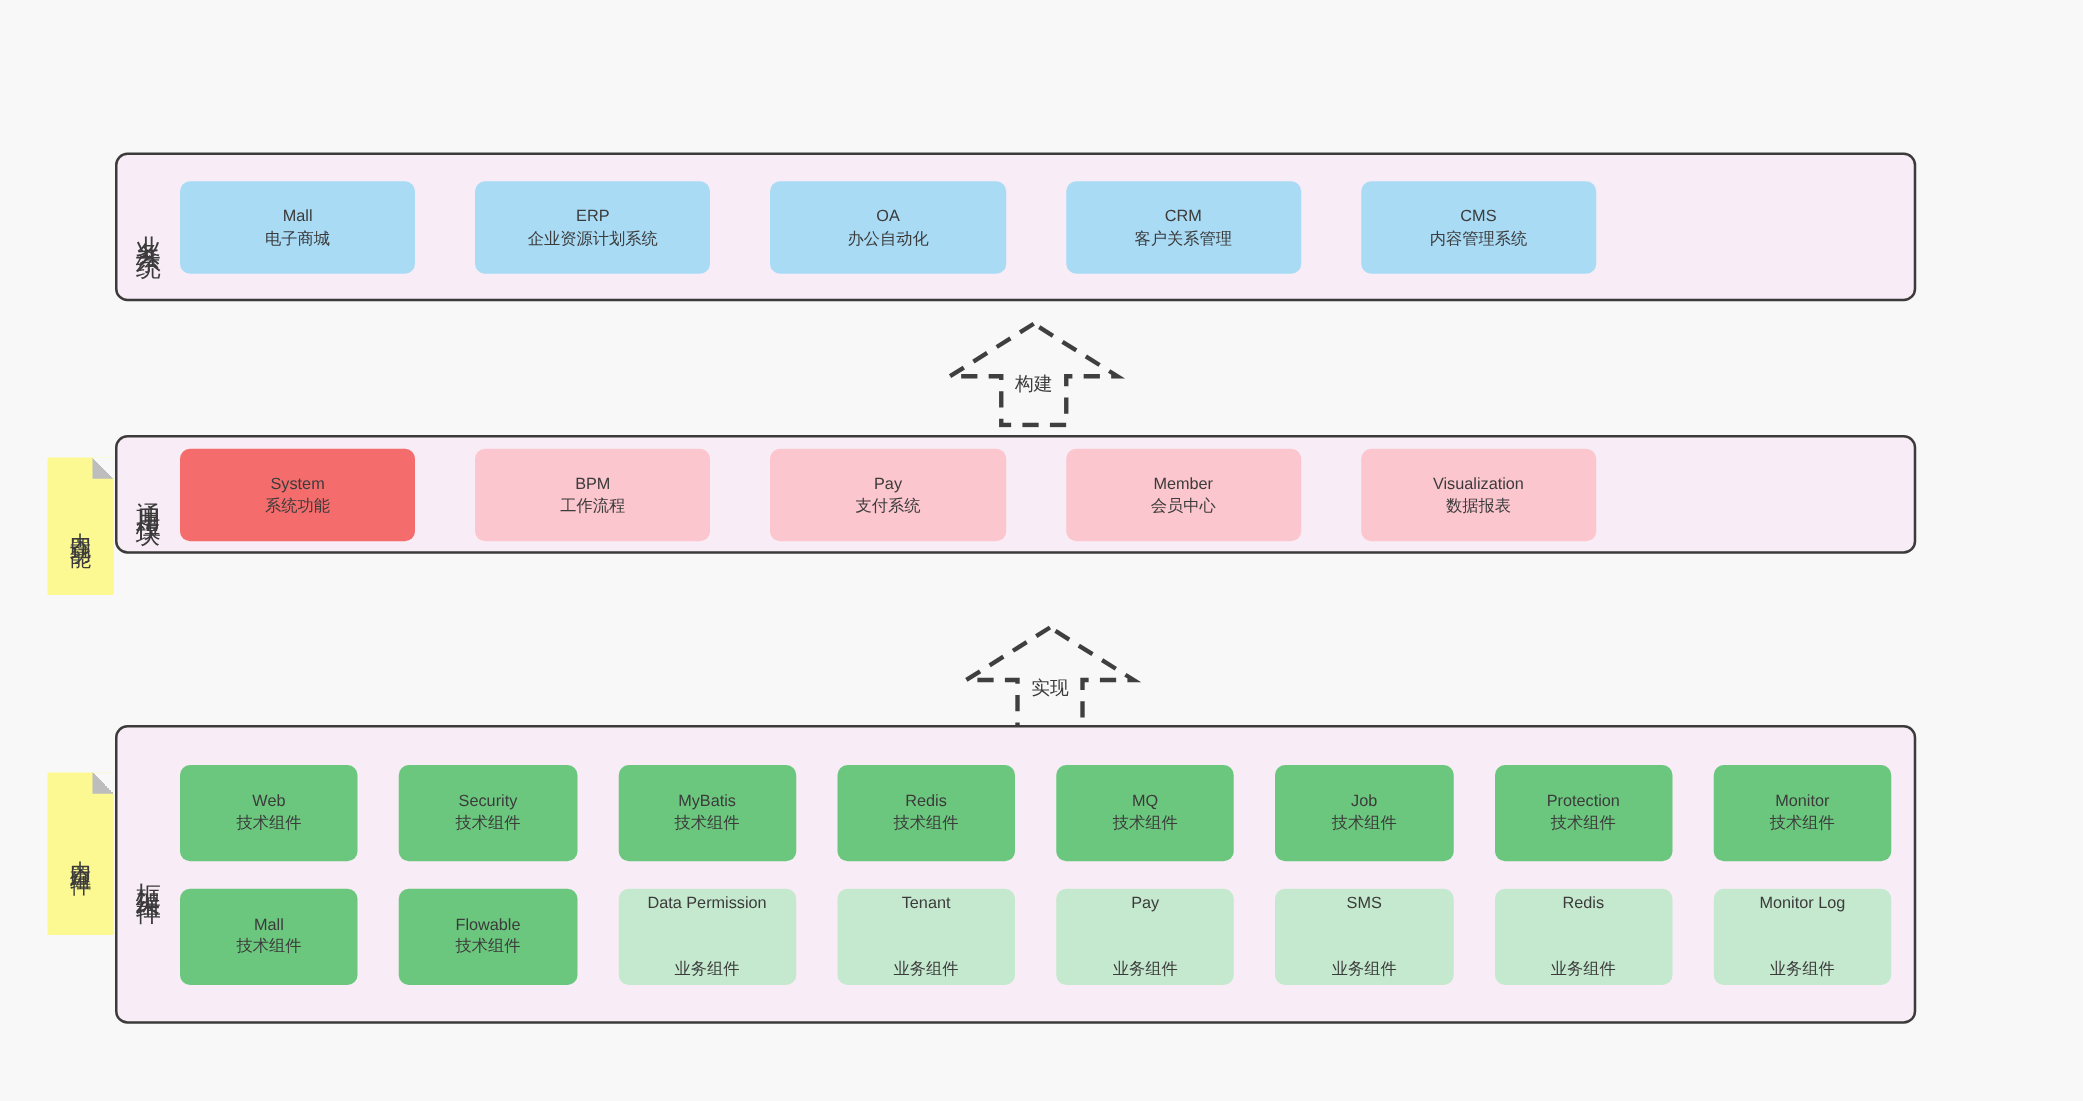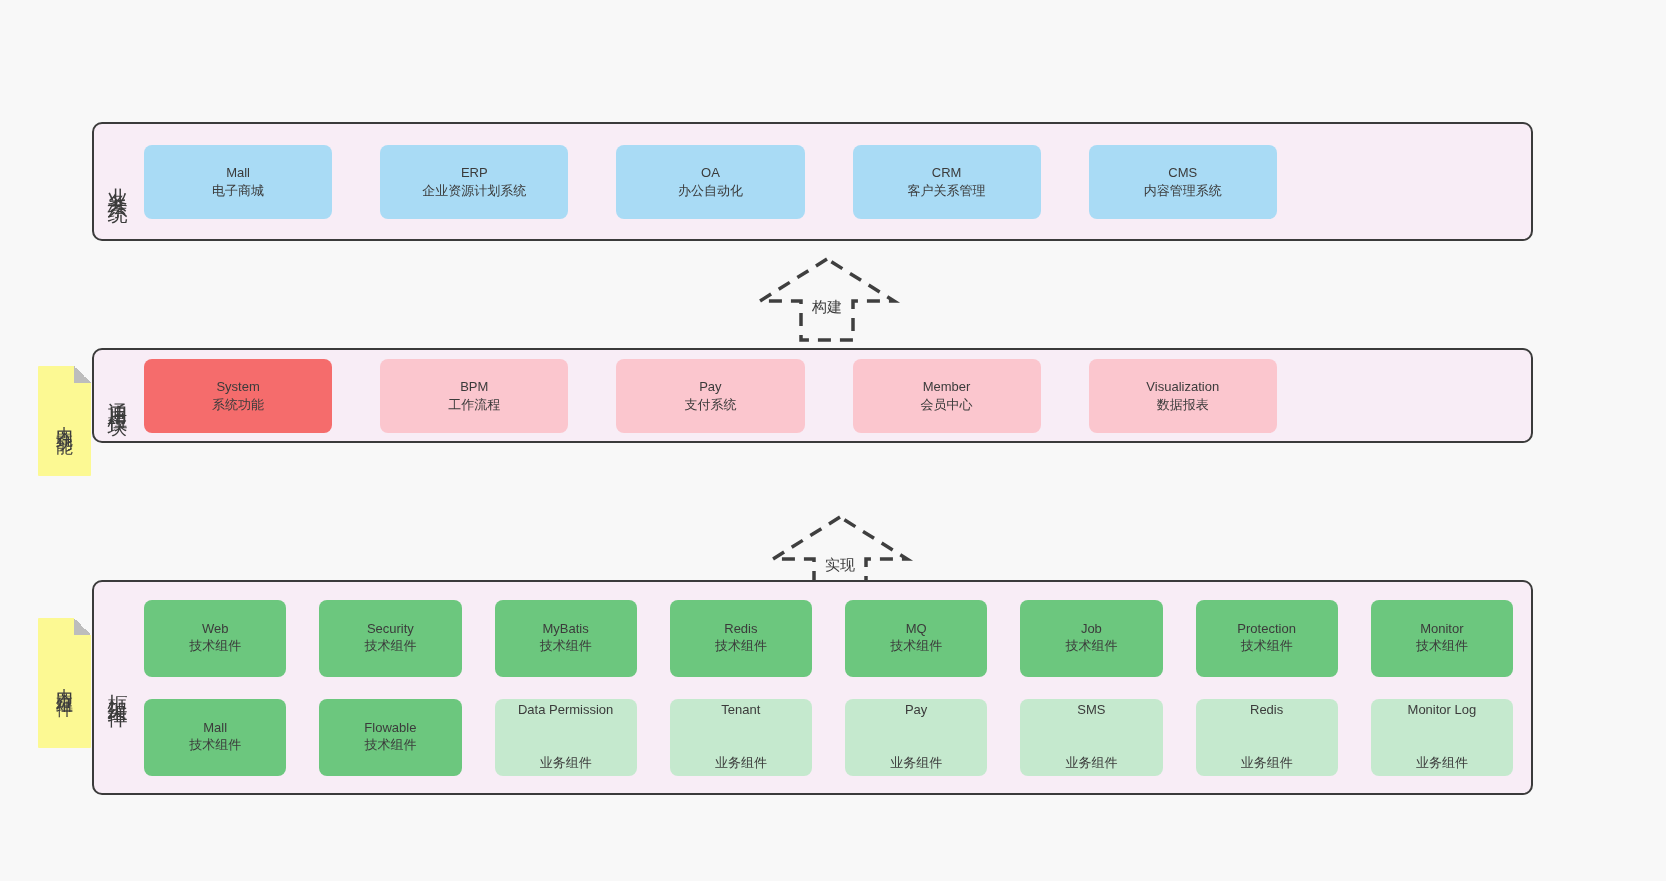--- a/index.html
+++ b/index.html
@@ -15,21 +15,21 @@
     overflow:hidden;
   }
   .panel{
     position:absolute;left:92px;width:1441px;
     background:var(--panel-bg,#f8edf6);
     border:2px solid var(--panel-border,#3b3b3b);
     border-radius:10px;box-sizing:border-box;
   }
   .panel-business{top:122px;height:119px;}
   .panel-modules{top:348px;height:95px;}
-  .panel-framework{top:580px;height:215px;}
+  .panel-framework{top:580px;height:239px;}
   .vlabel{
     writing-mode:vertical-rl;text-orientation:upright;
     letter-spacing:5px;color:var(--text,#3b3b3b);
   }
   .panel-label{
     position:absolute;left:11px;top:50%;transform:translateY(-50%);
     font-size:20px;
   }
   .grid{
     position:absolute;left:50px;right:18px;top:50%;transform:translateY(-50%);
@@ -59,21 +59,21 @@
   .sticky .fold{
     position:absolute;top:0;right:0;width:17px;height:17px;
     background:linear-gradient(to bottom left,var(--page-bg,#f8f8f8) 50%,var(--fold-gray,#bdbdbd) 50%);
   }
   .sticky .vlabel{
     position:absolute;left:50%;top:50%;transform:translate(-50%,-50%);
     font-size:17px;letter-spacing:4px;white-space:nowrap;
   }
   .arrow{position:absolute;width:150px;height:86px;}
   .arrow-build{left:752px;top:256px;text-decoration:underline;}
-  .arrow-implement{left:765px;top:514px;}
+  .arrow-implement{left:765px;top:499px;}
   .arrow svg{display:block;width:150px;height:86px;}
   .arrow-label{
     position:absolute;left:50%;top:42px;transform:translateX(-50%);
     background:var(--page-bg,#f8f8f8);
     font-size:15px;padding:0 3px;white-space:nowrap;
     color:var(--text,#3b3b3b);
   }
 </style>
 </head>
 <body>

